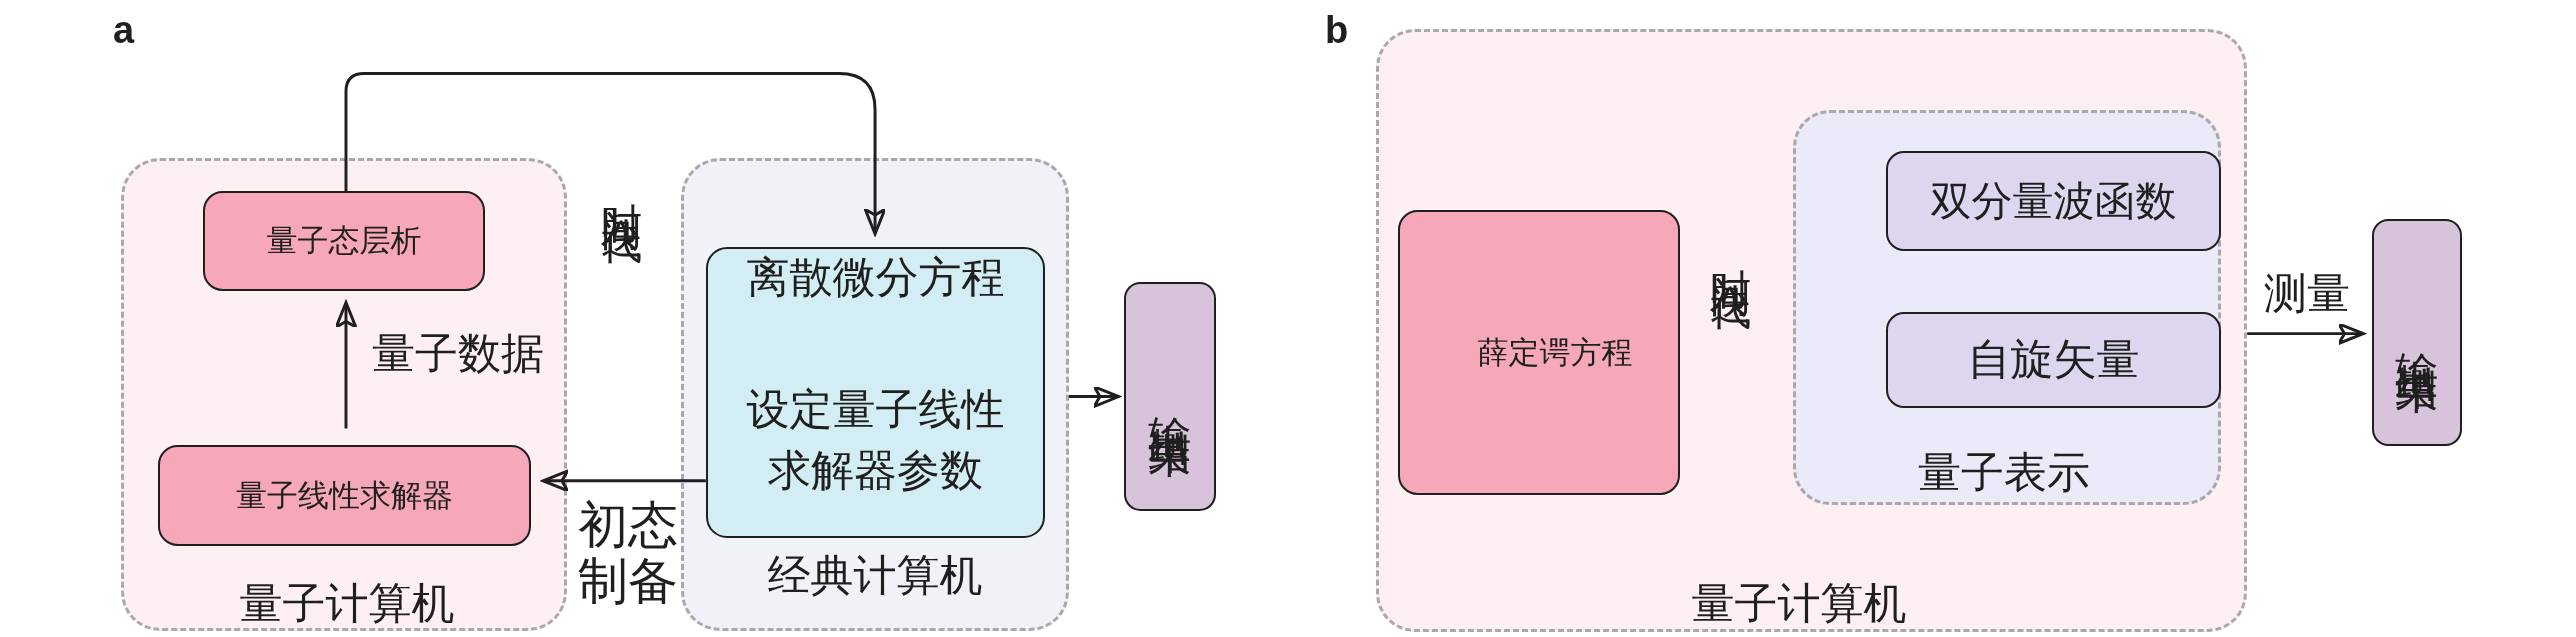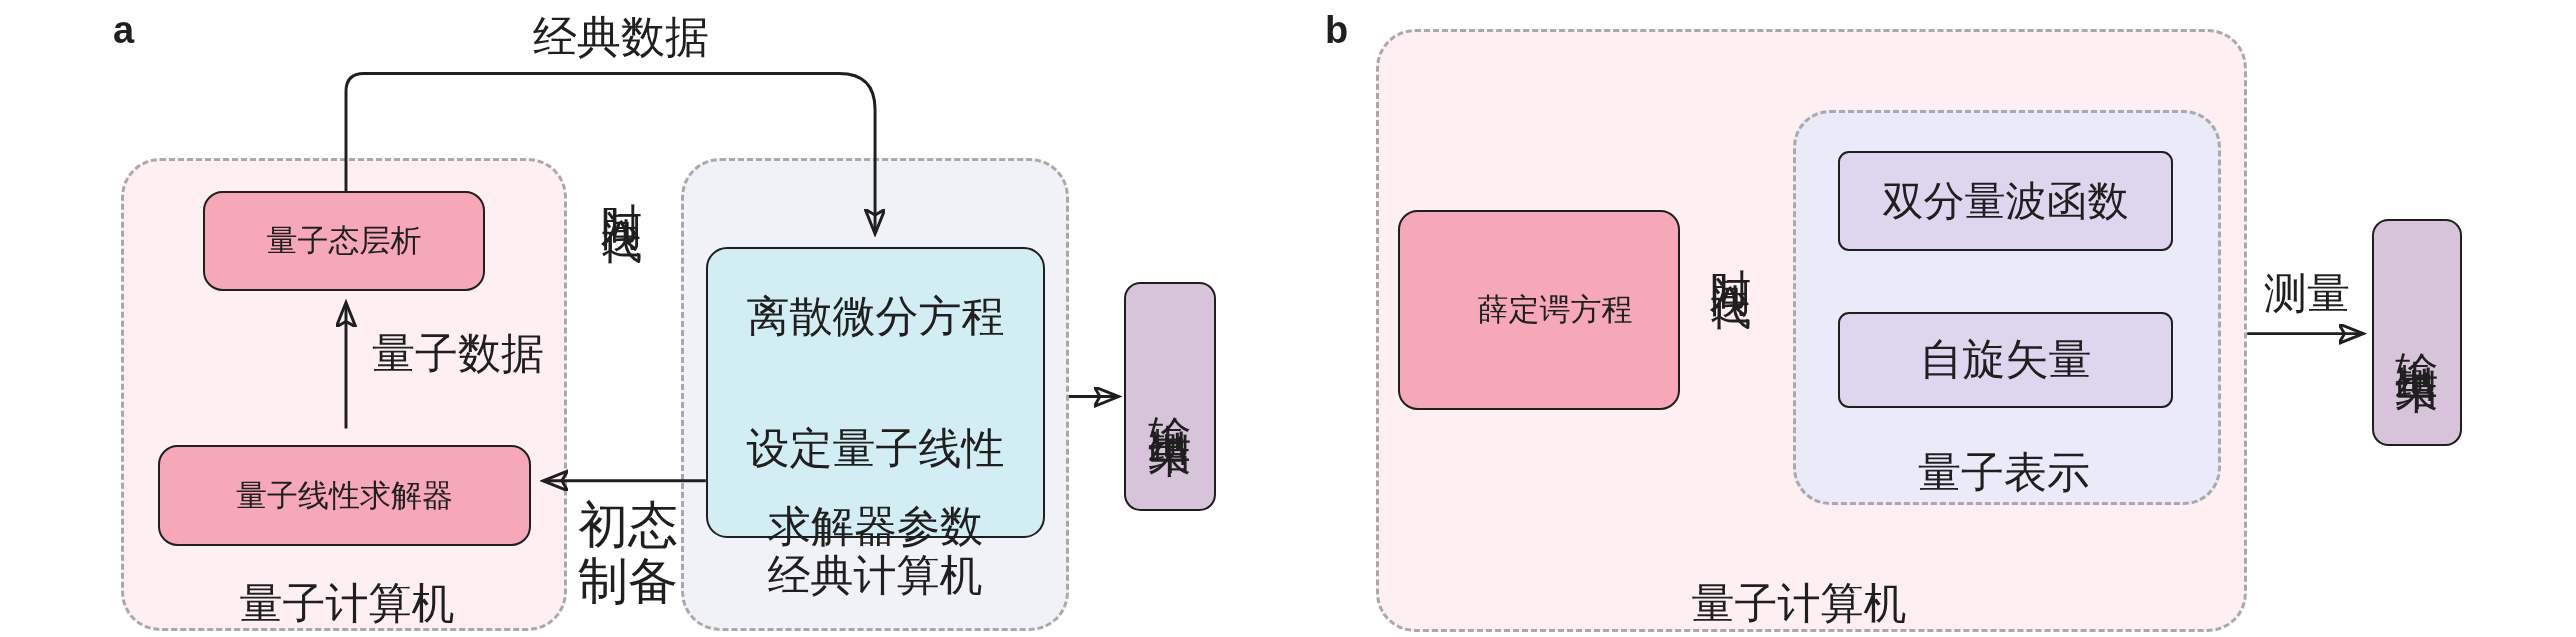--- a/index.html
+++ b/index.html
@@ -14,30 +14,30 @@
   .panel-label{font-family:"Liberation Sans","DejaVu Sans",sans-serif;font-weight:bold;
                font-size:38px;line-height:1;}
   .container{position:absolute;border:3.3px dashed var(--dash);border-radius:39px;box-sizing:border-box;}
   .cont-pink{background:var(--panel-pink);}
   .cont-blue{background:var(--panel-blue);}
   .cont-lav{background:var(--panel-lav);border-radius:37px;}
   .node{position:absolute;border:2.5px solid var(--line);box-sizing:border-box;
         display:flex;align-items:center;justify-content:center;text-align:center;}
   .node-pink{background:var(--box-pink);border-radius:19.6px;font-size:31px;}
   .node-cyan{background:var(--box-cyan);border-radius:21px;font-size:43px;
-             flex-direction:column;justify-content:flex-start;padding-top:39px;}
-  .node-purple{background:var(--box-purple);border-radius:11px;font-size:41px;}
+             flex-direction:column;justify-content:flex-start;}
+  .node-purple{background:var(--box-purple);border-radius:18px;font-size:41px;margin-left:48px;}
   .node-mauve{background:var(--box-mauve);border-radius:16.4px;}
   .vtext{writing-mode:vertical-rl;text-orientation:upright;letter-spacing:7.4px;
          font-size:43px;line-height:1.1;}
   .flow-label{position:absolute;font-size:43px;line-height:1.12;white-space:nowrap;}
   .flow-label.center{text-align:center;}
   .cont-title{position:absolute;font-size:43px;white-space:nowrap;transform:translateX(-50%);}
   .cyan-line2{margin-top:74px;}
-  .cyan-line3{margin-top:20px;}
+  .cyan-line3{margin-top:3px;}
   svg.wires{position:absolute;left:0;top:0;pointer-events:none;}
   svg.wires path{fill:none;stroke:var(--line);stroke-width:3.6px;}
 </style>
 </head>
 <body>
 
 <div class="canvas">
 
   <div class="abs panel-label" style="left:113px;top:11.4px;">a</div>
 
@@ -69,37 +69,36 @@
   <div class="node node-cyan" style="left:706px;top:247px;width:339px;height:291px;">
     <div>离散微分方程</div>
     <div class="cyan-line2">设定量子线性</div>
     <div class="cyan-line3">求解器参数</div>
   </div>
 
   <div class="node node-mauve" style="left:1124px;top:282px;width:92px;height:229px;">
     <div class="vtext">输出结果</div>
   </div>
 
-  <div class="flow-label center" style="left:533px;top:13px;font-size:44px;">经典数据</div>
   <div class="flow-label" style="left:372px;top:330px;text-align:center;">量子数据</div>
   <div class="abs vtext" style="left:599px;top:170px;font-size:41px;">时间迭代</div>
   <div class="flow-label center" style="left:578px;top:497px;font-size:50px;">
     <div>初态</div>
     <div>制备</div>
   </div>
 
   <div class="abs panel-label" style="left:1325px;top:11.4px;">b</div>
 
   <div class="container cont-pink" style="left:1376px;top:29px;width:871px;height:603px;"></div>
   <div class="cont-title" style="left:1799px;top:575px;">量子计算机</div>
 
   <div class="container cont-lav" style="left:1793px;top:110px;width:428px;height:395px;"></div>
   <div class="cont-title" style="left:2004px;top:444px;">量子表示</div>
 
-  <div class="node node-pink" style="left:1398px;top:210px;width:282px;height:200px;padding-left:32px;">薛定谔方程</div>
+  <div class="node node-pink" style="left:1398px;top:210px;width:282px;height:285px;padding-left:32px;">薛定谔方程</div>
   <div class="node node-purple" style="left:1838px;top:151px;width:335px;height:100px;">双分量波函数</div>
   <div class="node node-purple" style="left:1838px;top:312px;width:335px;height:96px;font-size:43px;">自旋矢量</div>
 
   <div class="node node-mauve" style="left:2372px;top:219px;width:90px;height:227px;">
     <div class="vtext">输出结果</div>
   </div>
 
   <div class="abs vtext" style="left:1708px;top:236px;font-size:41px;">时间迭代</div>
   <div class="flow-label center" style="left:2264px;top:270px;">测量</div>
 

